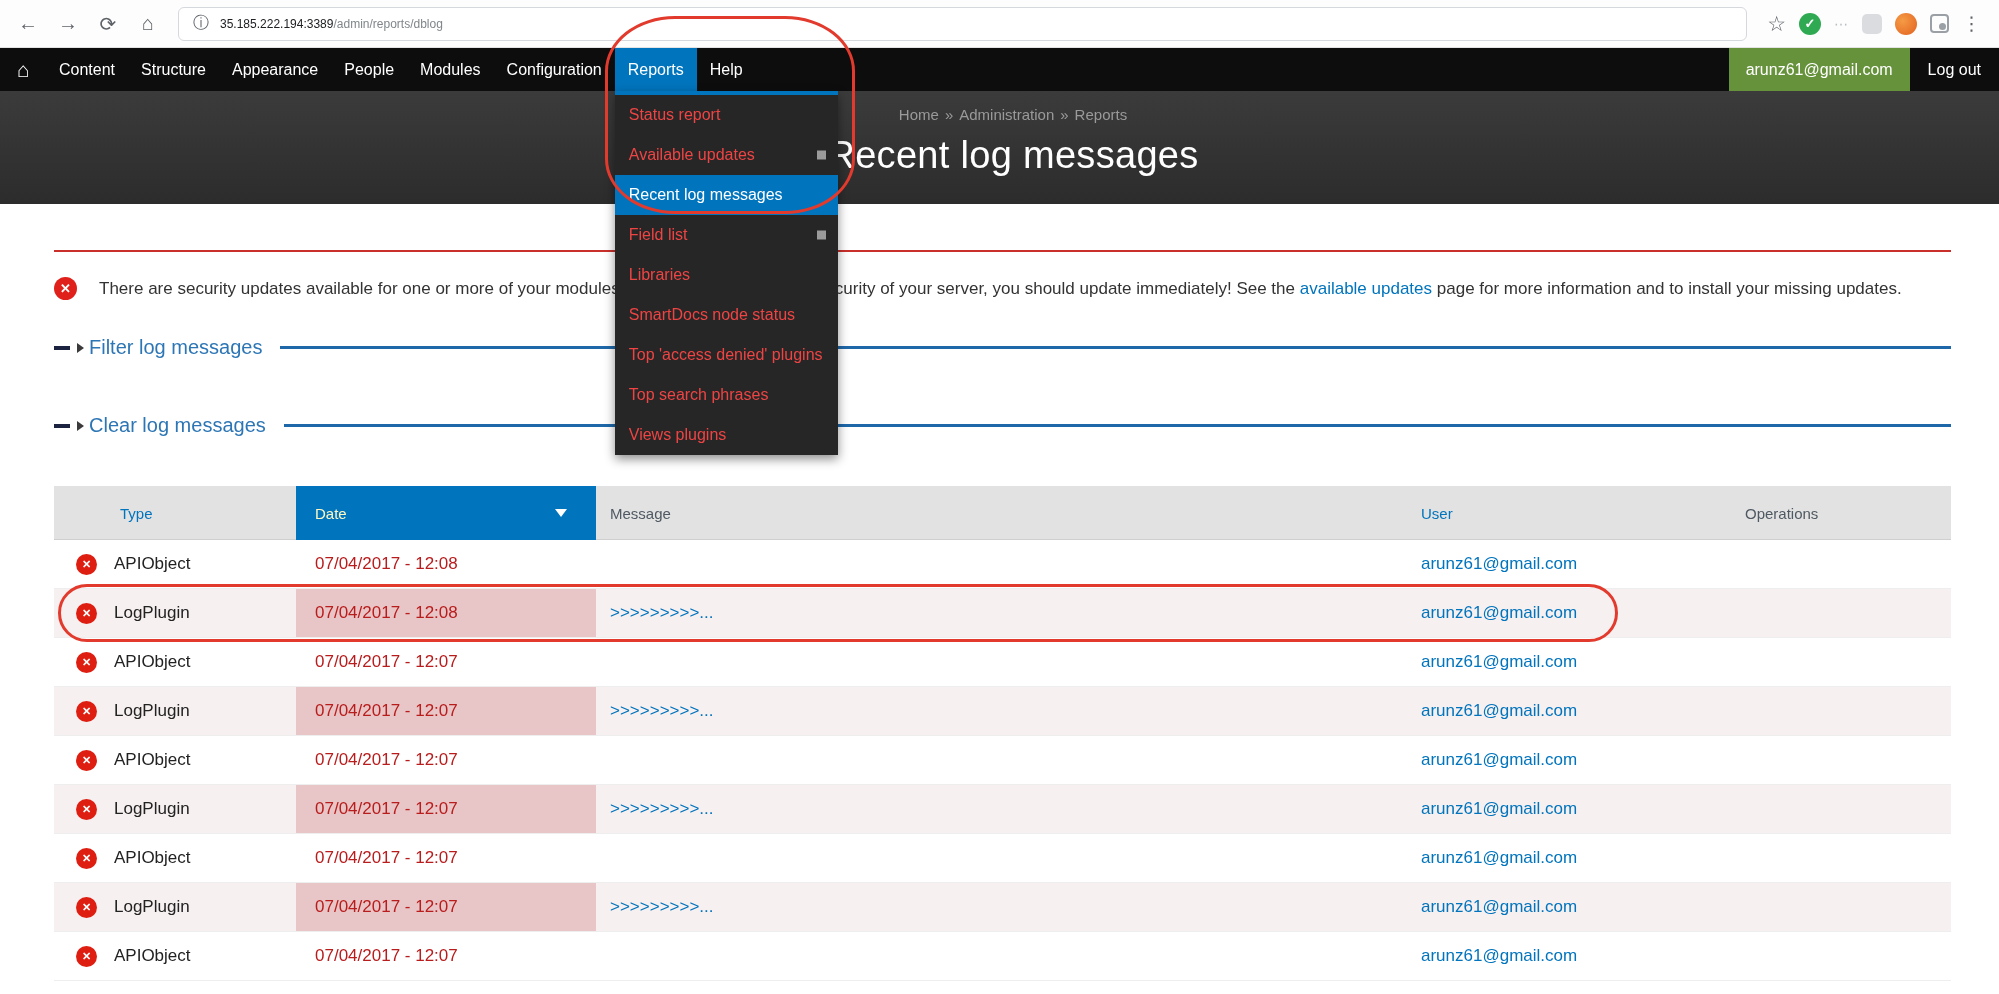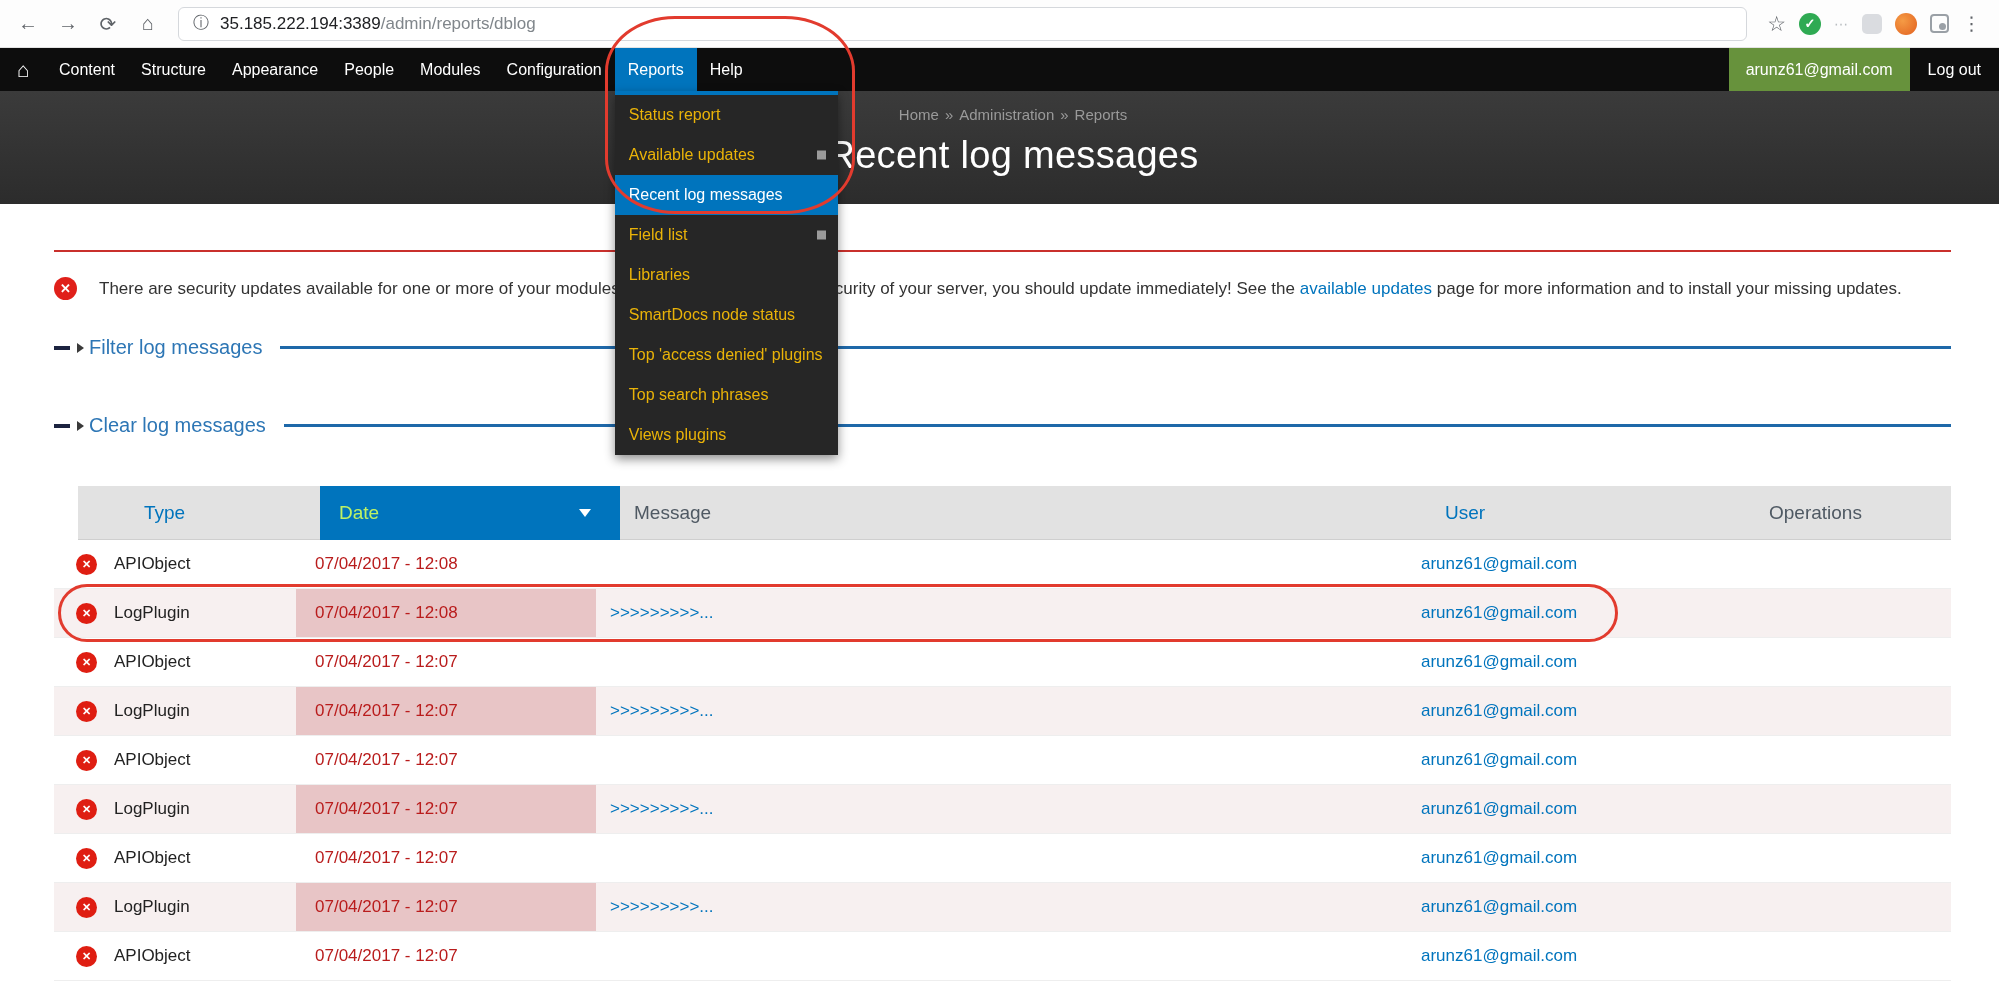--- a/index.html
+++ b/index.html
@@ -5,21 +5,21 @@
   * { box-sizing: border-box; margin: 0; padding: 0; }
   html, body { width: 1999px; height: 994px; overflow: hidden; }
   body { font-family: "Liberation Sans", sans-serif; background: #fff; position: relative; }
   a { color: #0074bd; text-decoration: none; cursor: pointer; }
 
   
   .chrome { height: 48px; background: #fdfdfd; border-bottom: 1px solid #e3e3e3; display: flex; align-items: center; padding: 0 10px; gap: 4px; }
   .nav-ico { width: 36px; height: 36px; display: flex; align-items: center; justify-content: center; font-size: 20px; color: #5f6368; border-radius: 50%; cursor: pointer; }
   .omnibox { flex: 1; height: 34px; background: #fff; border: 1px solid #d5d8dc; border-radius: 6px; display: flex; align-items: center; padding: 0 14px; gap: 11px; margin: 0 8px; cursor: text; }
   .site-info { color: #5f6368; font-size: 16px; }
-  .url { font-size: 17px; white-space: nowrap; }
+  .url { font-size: 12px; white-space: nowrap; }
   .url .host { color: #202124; }
   .url .path { color: #80868b; }
   .chrome-right { display: flex; align-items: center; gap: 13px; padding: 0 8px; }
   .star { font-size: 21px; color: #5f6368; cursor: pointer; }
   .ext-check { width: 22px; height: 22px; border-radius: 50%; background: #2faa53; color: #fff; font-size: 13px; font-weight: bold; display: flex; align-items: center; justify-content: center; cursor: pointer; }
   .mini-dots { color: #b9bdc1; font-size: 14px; letter-spacing: 1px; cursor: pointer; }
   .ext-grey { width: 20px; height: 20px; border-radius: 5px; background: #dadce0; cursor: pointer; }
   .ext-orange { width: 22px; height: 22px; border-radius: 50%; background: radial-gradient(circle at 35% 35%, #f59b45, #e2611f); cursor: pointer; }
   .ext-frame { width: 19px; height: 19px; border: 2px solid #9aa0a6; border-radius: 4px; position: relative; cursor: pointer; }
   .ext-frame::after { content: ""; position: absolute; width: 7px; height: 7px; border-radius: 50%; background: #9aa0a6; right: 1px; bottom: 1px; }
@@ -29,21 +29,21 @@
   .adminbar { height: 43px; background: #0d0d0d; display: flex; align-items: stretch; color: #fff; font-size: 16px; position: relative; z-index: 40; }
   .ab-home { width: 46px; display: flex; align-items: center; justify-content: center; font-size: 21px; cursor: pointer; }
   .ab-item { display: flex; align-items: center; padding: 8px 13px; cursor: pointer; white-space: nowrap; }
   .ab-item.active { background: #0074bd; position: relative; }
   .ab-right { margin-left: auto; display: flex; align-items: stretch; }
   .ab-account { background: #67923c; display: flex; align-items: center; padding: 0 17px; cursor: pointer; }
   .ab-logout { display: flex; align-items: center; padding: 0 18px; cursor: pointer; }
 
   
   .dropdown { position: absolute; top: 100%; left: 0; width: 223px; background: #262626; border-top: 4px solid #0074bd; box-shadow: 0 4px 10px rgba(0,0,0,.45); z-index: 60; }
-  .dd-item { position: relative; padding: 9px 28px 9px 14px; line-height: 22px; font-size: 16px; color: #eab308; cursor: pointer; }
+  .dd-item { position: relative; padding: 9px 28px 9px 14px; line-height: 22px; font-size: 16px; color: #ef4444; cursor: pointer; }
   .dd-item.active { background: #0074bd; color: #fff; }
   .dd-marker { position: absolute; right: 12px; top: 50%; transform: translateY(-50%); width: 9px; height: 9px; background: #9b9b9b; }
   .dd-marker.top { top: 16px; transform: none; }
 
   
   .pagehead { height: 113px; background: linear-gradient(#3b3b3b, #2c2c2c); padding: 15px 0 0 27px; text-align: center; }
   .breadcrumb { font-size: 15px; color: #9a9a9a; }
   .breadcrumb a { color: #9a9a9a; }
   .breadcrumb .sep { margin: 0 6px; }
   .page-title { font-size: 38px; font-weight: 300; color: #fff; margin-top: 11px; letter-spacing: .3px; }
@@ -57,23 +57,23 @@
   .fieldset-row { display: flex; align-items: center; margin-top: 34px; cursor: pointer; }
   .fieldset-row.second { margin-top: 55px; }
   .fs-dash { width: 16px; height: 4px; background: #1c2340; margin-right: 7px; }
   .fs-arrow { width: 0; height: 0; border-left: 7px solid #3a3a3a; border-top: 5px solid transparent; border-bottom: 5px solid transparent; margin-right: 5px; }
   .fs-label { font-size: 20px; color: #2d76b5; }
   .fs-line { flex: 1; height: 3px; background: #1e68a9; margin-left: 18px; }
 
   
   .logtable { margin-top: 49px; }
   .tgrid { display: grid; grid-template-columns: 242px 300px 807px 332px 1fr; align-items: center; }
-  .thead { background: #e2e2e2; height: 54px; font-size: 19px; border-bottom: 1px solid #cfcfcf; margin-left: 24px; }
+  .thead { background: #e2e2e2; height: 54px; font-size: 15px; border-bottom: 1px solid #cfcfcf; }
   .th-type { padding-left: 66px; }
-  .th-date { background: #0074bd; color: #bef264; height: 54px; display: flex; align-items: center; justify-content: space-between; padding: 0 29px 0 19px; cursor: pointer; }
+  .th-date { background: #0074bd; color: #fef9c3; height: 54px; display: flex; align-items: center; justify-content: space-between; padding: 0 29px 0 19px; cursor: pointer; }
   .sort-arrow { width: 0; height: 0; border-top: 8px solid #fff; border-left: 6px solid transparent; border-right: 6px solid transparent; }
   .th-message { padding-left: 14px; color: #4f5963; }
   .th-user { padding-left: 18px; }
   .th-operations { padding-left: 10px; color: #4f5963; }
 
   .trow { height: 49px; font-size: 17px; border-bottom: 1px solid #eeeeee; position: relative; background: #fff; }
   .trow.error { background: #f7f0f0; }
   .td-type { display: flex; align-items: center; padding-left: 22px; gap: 17px; color: #222; }
   .err-ico { width: 21px; height: 21px; border-radius: 50%; background: #df1e12; color: #fff; font-size: 11px; font-weight: bold; display: flex; align-items: center; justify-content: center; flex-shrink: 0; }
   .td-date { align-self: stretch; display: flex; align-items: center; padding-left: 19px; color: #b91c1c; }

